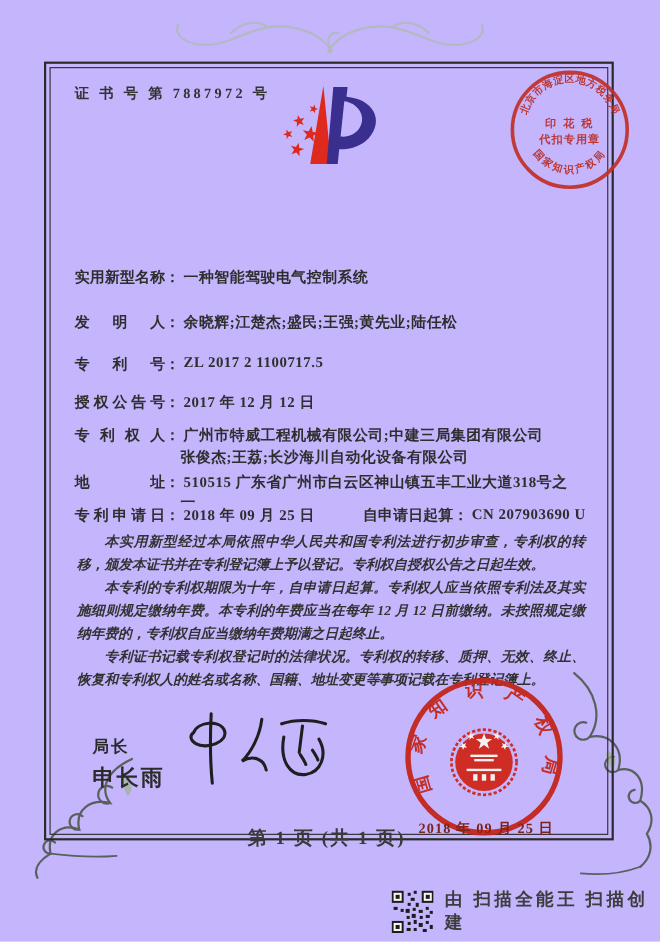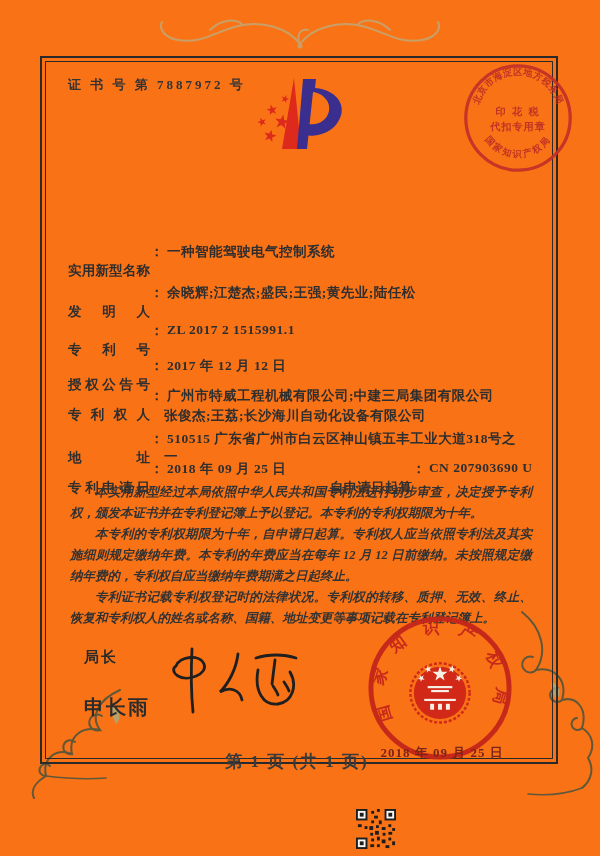--- a/index.html
+++ b/index.html
@@ -1,18 +1,18 @@
 <!DOCTYPE html>
 <html><head>
 <meta charset="utf-8">
 <style>
   html,body{margin:0;padding:0;background:#e9e9e6;}
   .page{
     position:relative;width:600px;height:856px;overflow:hidden;
-    background:#f97316;
+    background:#c4b5fd;
     font-family:"Liberation Serif","DejaVu Serif",serif;
     color:#2b2b2b;
   }
   .frame{
     position:absolute;left:40px;top:56px;width:514px;height:704px;
     border:2px solid #2a2a2a;background:transparent;
   }
   .frame-inner{
     position:absolute;left:3px;top:3px;right:3px;bottom:3px;
     border:1px solid #2a2a2a;
@@ -23,31 +23,31 @@
   }
   .logo{position:absolute;left:237px;top:76px;}
   .tax-stamp{position:absolute;left:460px;top:60px;opacity:.92;}
   .title{
     position:absolute;left:40px;top:160px;width:514px;
     text-align:center;font-size:30px;font-weight:700;
     letter-spacing:9px;color:#1e1e1e;
   }
   .rows{position:absolute;left:68px;top:240px;width:466px;font-size:13.5px;font-weight:700;color:#2e2e2e;}
   .row{position:absolute;left:0;white-space:nowrap;}
-  .lbl{display:inline-block;width:82px;text-align:justify;text-align-last:justify;vertical-align:top;margin-top:19px;}
+  .lbl{display:inline-block;width:82px;text-align:justify;text-align-last:justify;vertical-align:top;}
   .colon{display:inline-block;vertical-align:top;}
   .val{display:inline-block;vertical-align:top;letter-spacing:.5px;text-align:center;}
   .cont{position:absolute;left:96px;white-space:nowrap;letter-spacing:.5px;}
   .body-text{
     position:absolute;left:70px;top:482px;width:462px;
     font-size:12.5px;line-height:21px;font-style:italic;color:#323232;
     text-align:justify;font-weight:600;
   }
   .body-text p{margin:0;text-indent:2em;}
-  .sig-title{position:absolute;left:84px;top:648px;font-size:15px;font-weight:700;letter-spacing:2px;}
+  .sig-title{position:absolute;left:84px;top:670px;font-size:15px;font-weight:700;letter-spacing:2px;}
   .sig-name{position:absolute;left:84px;top:694px;font-size:20px;font-weight:700;letter-spacing:2px;}
   .signature{position:absolute;left:158px;top:644px;}
   .seal{position:absolute;left:366px;top:614px;opacity:.95;}
   .seal-date{
     position:absolute;left:362px;top:744px;width:160px;text-align:center;
     font-size:13px;font-weight:700;letter-spacing:1px;color:#7d241a;
   }
   .footer{
     position:absolute;left:40px;top:750px;width:514px;text-align:center;
     font-size:17px;font-weight:600;letter-spacing:2px;color:#3a3a3a;
@@ -137,21 +137,21 @@
     <div class="row" style="top:3px">
       <span class="lbl">实用新型名称</span><span class="colon">：</span>
       <span class="val">一种智能驾驶电气控制系统</span>
     </div>
     <div class="row" style="top:44px">
       <span class="lbl">发明人</span><span class="colon">：</span>
       <span class="val">余晓辉;江楚杰;盛民;王强;黄先业;陆任松</span>
     </div>
     <div class="row" style="top:82px">
       <span class="lbl">专利号</span><span class="colon">：</span>
-      <span class="val">ZL 2017 2 1515991.1</span>
+      <span class="val">ZL 2017 2 1100717.5</span>
     </div>
     <div class="row" style="top:117px">
       <span class="lbl">授权公告号</span><span class="colon">：</span>
       <span class="val">2017 年 12 月 12 日</span>
     </div>
     <div class="row" style="top:147px">
       <span class="lbl">专利权人</span><span class="colon">：</span>
       <span class="val">广州市特威工程机械有限公司;中建三局集团有限公司</span>
     </div>
     <div class="cont" style="top:167px">张俊杰;王荔;长沙海川自动化设备有限公司</div>
@@ -164,21 +164,21 @@
       <span class="lbl">专利申请日</span><span class="colon">：</span>
       <span class="val">2018 年 09 月 25 日</span>
       <span style="position:absolute;left:262px;white-space:nowrap">
         <span class="lbl">自申请日起算</span><span class="colon">：</span>
         <span class="val">CN 207903690 U</span>
       </span>
     </div>
   </div>
 
   <div class="body-text">
-    <p>本实用新型经过本局依照中华人民共和国专利法进行初步审查，决定授予专利权，颁发本证书并在专利登记簿上予以登记。本专利的专利权期限为十年。</p>
+    <p>本实用新型经过本局依照中华人民共和国专利法进行初步审查，专利权的转移，颁发本证书并在专利登记簿上予以登记。专利权自授权公告之日起生效。</p>
     <p>本专利的专利权期限为十年，自申请日起算。专利权人应当依照专利法及其实施细则规定缴纳年费。本专利的年费应当在每年 12 月 12 日前缴纳。未按照规定缴纳年费的，专利权自应当缴纳年费期满之日起终止。</p>
     <p>专利证书记载专利权登记时的法律状况。专利权的转移、质押、无效、终止、恢复和专利权人的姓名或名称、国籍、地址变更等事项记载在专利登记簿上。</p>
   </div>
 
   <div class="sig-title">局长</div>
   <div class="sig-name">申长雨</div>
   <svg class="signature" width="150" height="75" viewBox="0 0 150 75">
     <g fill="none" stroke="#1f1f1f" stroke-width="2.8" stroke-linecap="round">
       <path d="M34,5 C33,25 33,48 35,68"></path>
       <path d="M18,22 C22,12 42,10 46,20 C50,30 30,38 20,32 C14,28 15,24 18,22"></path>
@@ -246,15 +246,16 @@
       <rect x="34" y="24" width="4" height="3"></rect>
         <rect x="16" y="31" width="3" height="3"></rect>
         <rect x="22" y="29" width="3" height="4"></rect>
       <rect x="27" y="32" width="4" height="4"></rect>
         <rect x="34" y="30" width="3" height="3"></rect>
         <rect x="38" y="34" width="3" height="4"></rect>
       <rect x="15" y="37" width="4" height="3"></rect>
         <rect x="22" y="37" width="3" height="3"></rect>
         <rect x="31" y="38" width="4" height="3"></rect>
     </svg>
+    <span class="wm-text">由 扫描全能王 扫描创建</span>
   </div>
 
 </div>
 
 </body></html>

